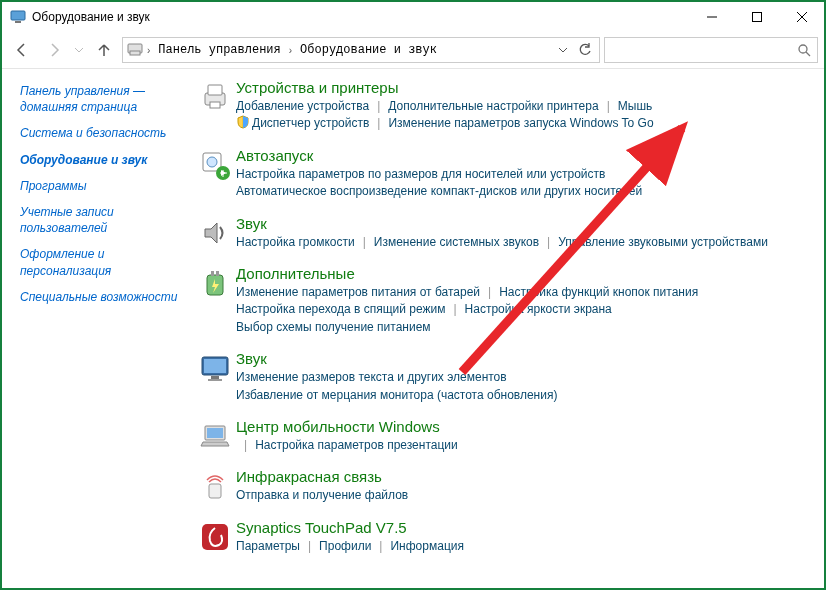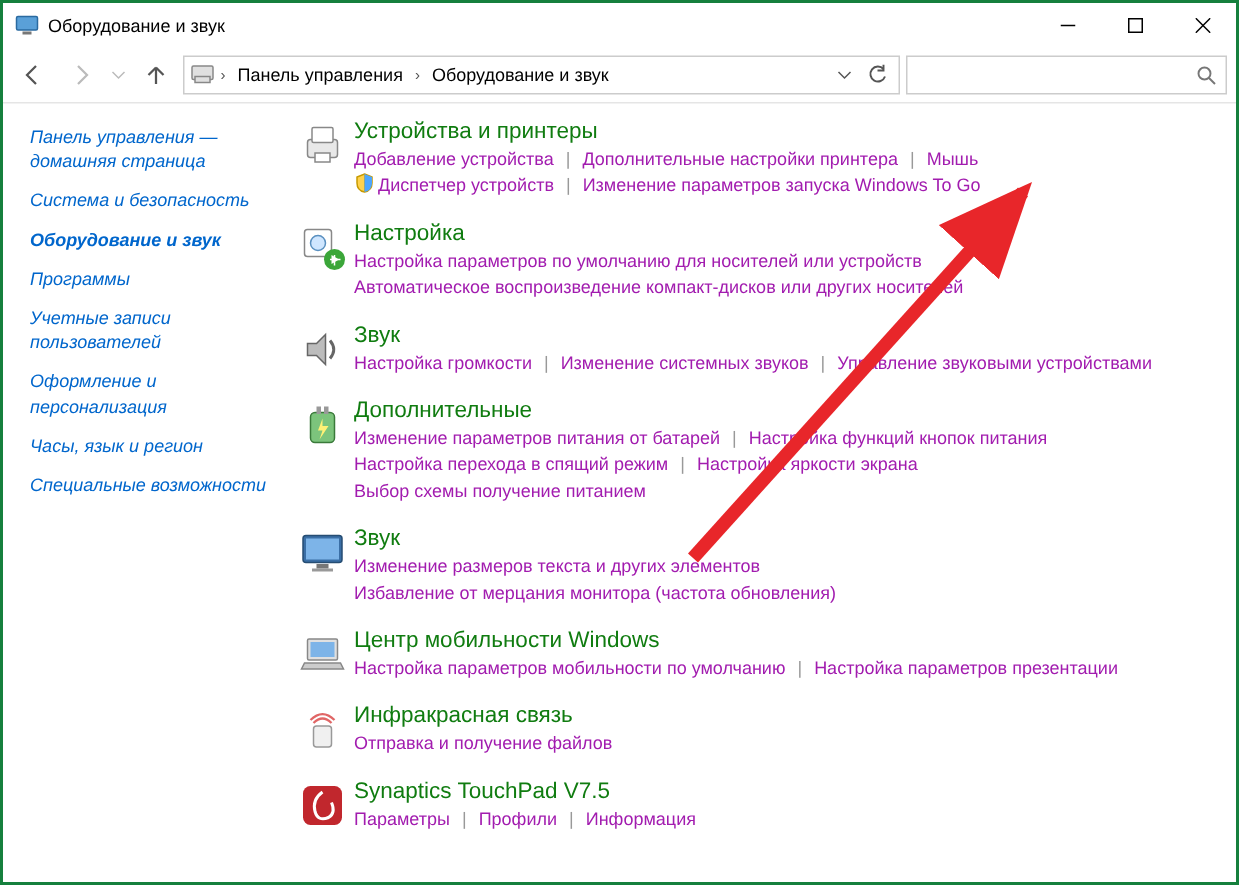--- a/index.html
+++ b/index.html
@@ -80,20 +80,21 @@
   }
   .addr-icon {
     width: 16px; height: 16px;
     display:flex;align-items:center;justify-content:center;
   }
   .crumb {
     padding: 0 4px;
     height: 22px;
     display: flex;
     align-items: center;
+    font-family: Liberation Mono, monospace;
   }
   .crumb-sep {
     color: #555;
     font-size: 10px;
   }
   .addr-right {
     margin-left: auto;
     display: flex;
     align-items: center;
     gap: 2px;
@@ -167,21 +168,21 @@
     margin-bottom: 2px;
   }
   .section-links {
     display: flex;
     flex-wrap: wrap;
     align-items: center;
     gap: 0;
     line-height: 1.45;
   }
   .section-links a {
-    color: #a21caf;
+    color: #0c4a6e;
     text-decoration: none;
     font-size: 12px;
   }
   .vsep {
     color: #999;
     margin: 0 8px;
     font-size: 12px;
   }
   .shield {
     width: 14px; height:14px;
@@ -288,21 +289,20 @@
   </div>
 
   <div class="body">
     <div class="sidebar" id="sidebar">
         <a>Панель управления — домашняя страница</a>
         <a>Система и безопасность</a>
         <a class="active">Оборудование и звук</a>
         <a>Программы</a>
         <a>Учетные записи пользователей</a>
         <a>Оформление и персонализация</a>
-        <a>Часы, язык и регион</a>
         <a>Специальные возможности</a>
       </div>
     <div class="content" id="content">
         <div class="section">
           <div class="section-icon">
             <span class="ibox">
               <svg width="32" height="32" viewBox="0 0 32 32">
                 <rect x="6" y="12" width="20" height="12" rx="2" fill="#e8e8e8" stroke="#888"></rect>
                 <rect x="9" y="4" width="14" height="10" rx="1" fill="#fff" stroke="#888"></rect>
                 <rect x="11" y="21" width="10" height="6" fill="#fff" stroke="#888"></rect>
@@ -336,23 +336,23 @@
               <svg width="32" height="32" viewBox="0 0 32 32">
                 <rect x="4" y="4" width="18" height="18" rx="2" fill="#fff" stroke="#888"></rect>
                 <circle cx="13" cy="13" r="5" fill="#cfe6ff" stroke="#5a90c0"></circle>
                 <circle cx="24" cy="24" r="7" fill="#3ba639"></circle>
                 <path d="M21 24 L28 24 M24 21 L24 28" stroke="#fff" stroke-width="1" fill="none"></path>
                 <path d="M22 21 L27 24 L22 27 Z" fill="#fff"></path>
               </svg>
             </span>
           </div>
           <div class="section-body">
-            <div class="section-title">Настройка</div>
-            <div class="section-links">
-              <a>Настройка параметров по умолчанию для носителей или устройств</a>
+            <div class="section-title">Автозапуск</div>
+            <div class="section-links">
+              <a>Настройка параметров по размеров для носителей или устройств</a>
               <div style="flex-basis: 100%; height: 0px;"></div>
               <a>Автоматическое воспроизведение компакт-дисков или других носителей</a>
             </div>
           </div>
         </div>
         <div class="section">
           <div class="section-icon">
             <span class="ibox">
               <svg width="32" height="32" viewBox="0 0 32 32">
                 <path d="M6 12 L12 12 L18 6 L18 26 L12 20 L6 20 Z" fill="#bcbcbc" stroke="#666"></path>
@@ -423,21 +423,20 @@
               <svg width="32" height="32" viewBox="0 0 32 32">
                 <rect x="6" y="6" width="20" height="14" rx="1" fill="#e0e0e0" stroke="#888"></rect>
                 <rect x="8" y="8" width="16" height="10" fill="#7db4e8"></rect>
                 <path d="M4 22 L28 22 L30 26 L2 26 Z" fill="#ccc" stroke="#888"></path>
               </svg>
             </span>
           </div>
           <div class="section-body">
             <div class="section-title">Центр мобильности Windows</div>
             <div class="section-links">
-              <a>Настройка параметров мобильности по умолчанию</a>
               <span class="vsep">|</span>
               <a>Настройка параметров презентации</a>
             </div>
           </div>
         </div>
         <div class="section">
           <div class="section-icon">
             <span class="ibox">
               <svg width="32" height="32" viewBox="0 0 32 32">
                 <rect x="10" y="14" width="12" height="14" rx="2" fill="#f0f0f0" stroke="#999"></rect>

